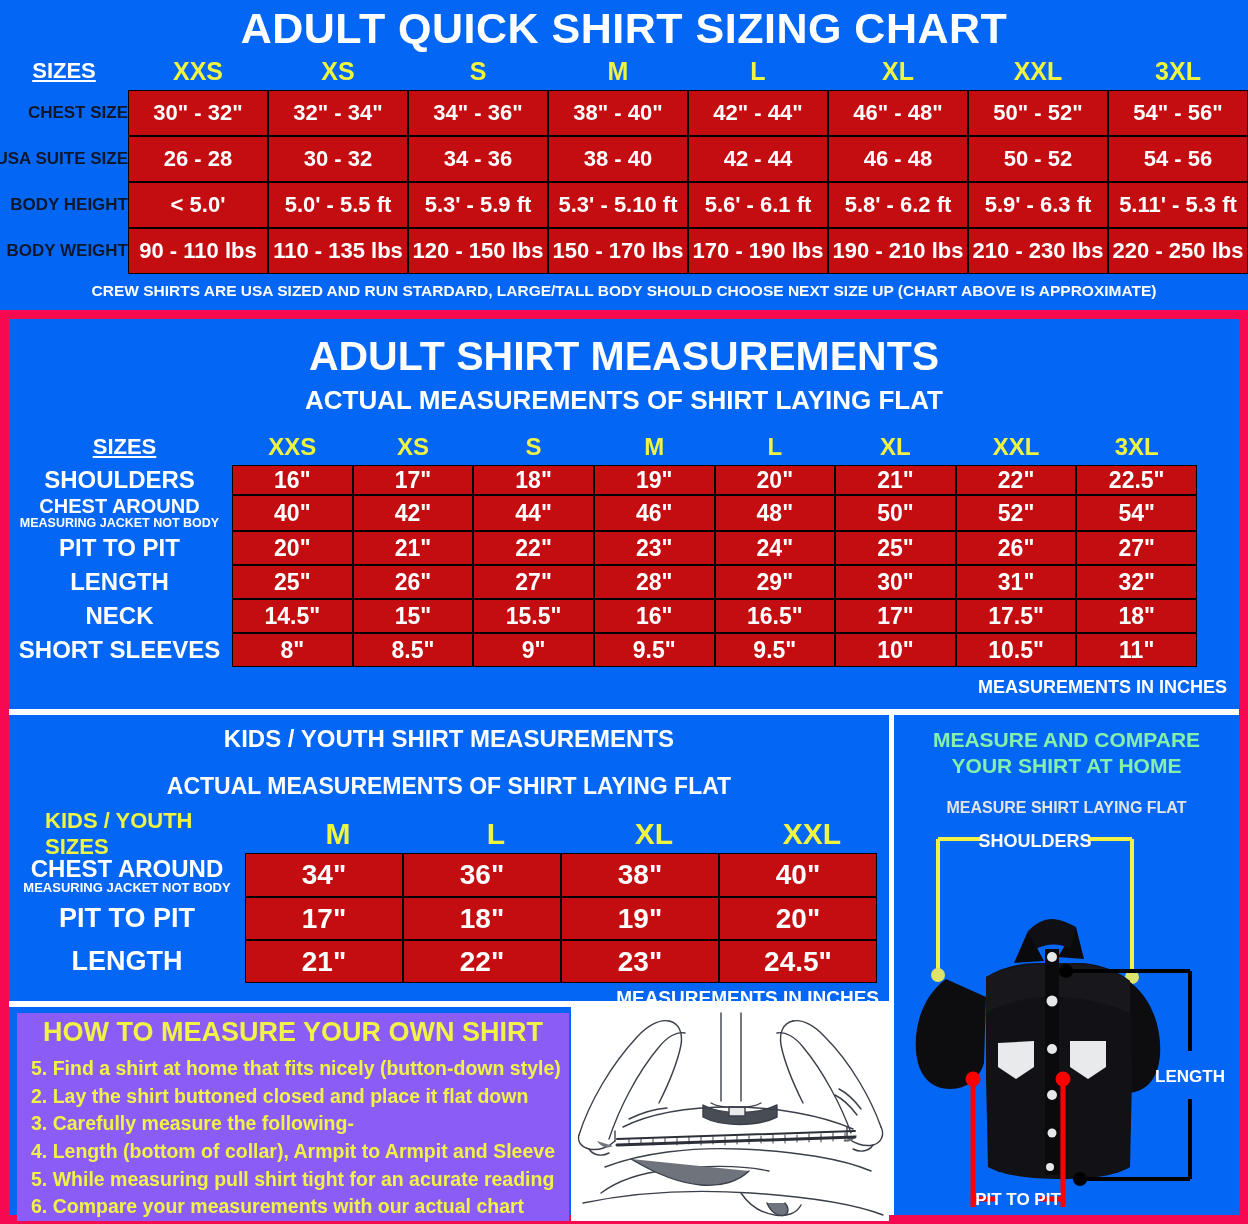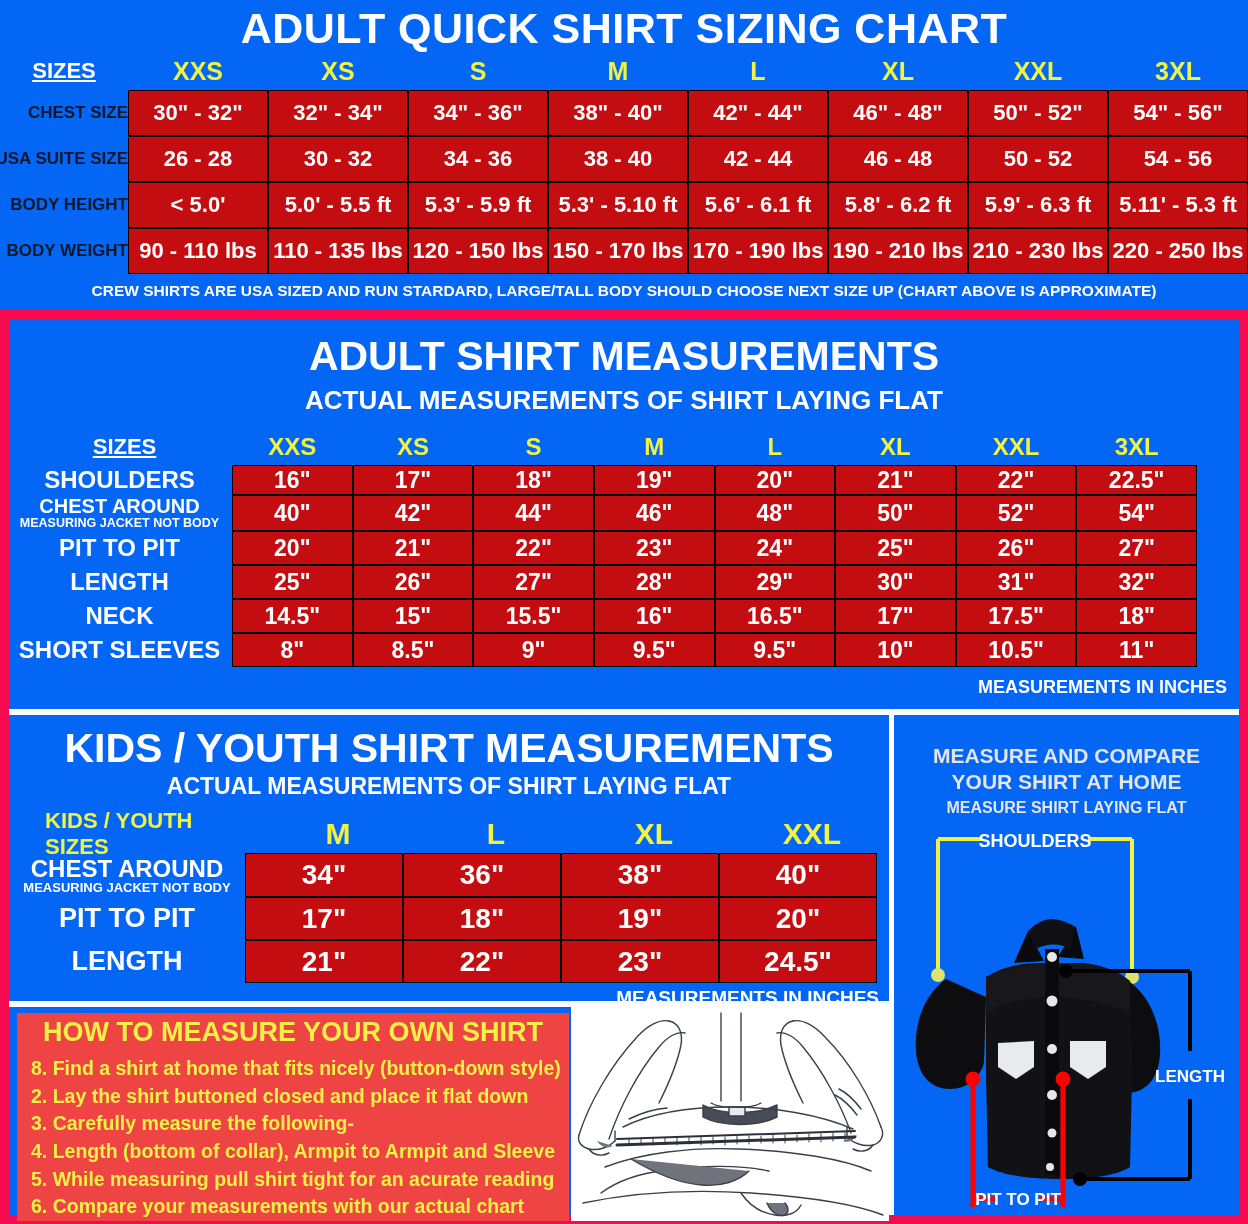--- a/index.html
+++ b/index.html
@@ -105,21 +105,21 @@
 
   
   .hdiv{position:absolute;left:0;top:390px;width:1230px;height:6px;background:#ffffff;}
   .vdiv{position:absolute;left:880px;top:396px;width:5px;height:500px;background:#ffffff;}
   .hdiv2{position:absolute;left:0;top:682px;width:880px;height:6px;background:#ffffff;}
 
   
   .sec3{position:absolute;left:0;top:396px;width:880px;height:286px;}
   .title3{
     position:absolute;left:0;top:10px;width:880px;text-align:center;
-    color:#ffffff;font-size:41px;font-weight:bold;
+    color:#ffffff;font-size:24px;font-weight:bold;
   }
   .sub3{
     position:absolute;left:0;top:58px;width:880px;text-align:center;
     color:#ffffff;font-size:23px;font-weight:bold;
   }
   .t3grid{
     position:absolute;left:8px;top:100px;width:860px;height:170px;
     display:grid;
     grid-template-columns:228px repeat(4,1fr);
     grid-template-rows:38px 44px 43px 43px;
@@ -144,38 +144,38 @@
     display:flex;align-items:center;justify-content:center;
     background:#C40D10;color:#ffffff;font-size:28px;font-weight:bold;
     border:1.5px solid #000;
   }
   .mi3{
     position:absolute;right:10px;top:272px;
     color:#ffffff;font-size:19px;font-weight:bold;
   }
 
   
-  .sec4{position:absolute;left:8px;top:694px;width:552px;height:208px;background:#ef4444;}
+  .sec4{position:absolute;left:8px;top:694px;width:552px;height:208px;background:#8b5cf6;}
   .title4{
     position:absolute;left:0;top:4px;width:552px;text-align:center;
     color:#F2F246;font-size:27px;font-weight:bold;
   }
   .steps{position:absolute;left:14px;top:42px;width:540px;}
   .steps div{
     color:#F2F246;font-size:19.5px;font-weight:bold;line-height:1.42;
     white-space:nowrap;
   }
 
   
   .sec5{position:absolute;left:562px;top:688px;width:318px;height:214px;background:#ffffff;overflow:hidden;}
   .sec5 svg{display:block;}
 
   
   .sec6{position:absolute;left:885px;top:396px;width:345px;height:500px;}
-  .r6a{position:absolute;left:0;top:28px;width:345px;text-align:center;color:#e5e5e5;font-size:21px;font-weight:bold;line-height:1.22;}
+  .r6a{position:absolute;left:0;top:12px;width:345px;text-align:center;color:#86efac;font-size:21px;font-weight:bold;line-height:1.22;}
   .r6b{position:absolute;left:0;top:84px;width:345px;text-align:center;color:#e5e5e5;font-size:16px;font-weight:bold;}
   .shirtwrap{position:absolute;left:0;top:112px;width:345px;height:388px;}
   .shirtwrap svg{display:block;}
 </style>
 </head>
 <body>
 
 <div class="page">
 
   <div class="sec1">
@@ -338,21 +338,21 @@
             <div class="cell">22"</div>
             <div class="cell">23"</div>
             <div class="cell">24.5"</div>
           </div>
       <div class="mi3">MEASUREMENTS IN INCHES</div>
     </div>
 
     <div class="sec4">
       <div class="title4">HOW TO MEASURE YOUR OWN SHIRT</div>
       <div class="steps" id="steps">
-            <div>8. Find a shirt at home that fits nicely (button-down style)</div>
+            <div>5. Find a shirt at home that fits nicely (button-down style)</div>
             <div>2. Lay the shirt buttoned closed and place it flat down</div>
             <div>3. Carefully measure the following-</div>
             <div>4. Length (bottom of collar), Armpit to Armpit and Sleeve</div>
             <div>5. While measuring pull shirt tight for an acurate reading</div>
             <div>6. Compare your measurements with our actual chart</div>
           </div>
     </div>
 
     <div class="sec5">
       <svg width="318" height="214" viewBox="0 0 318 214">

